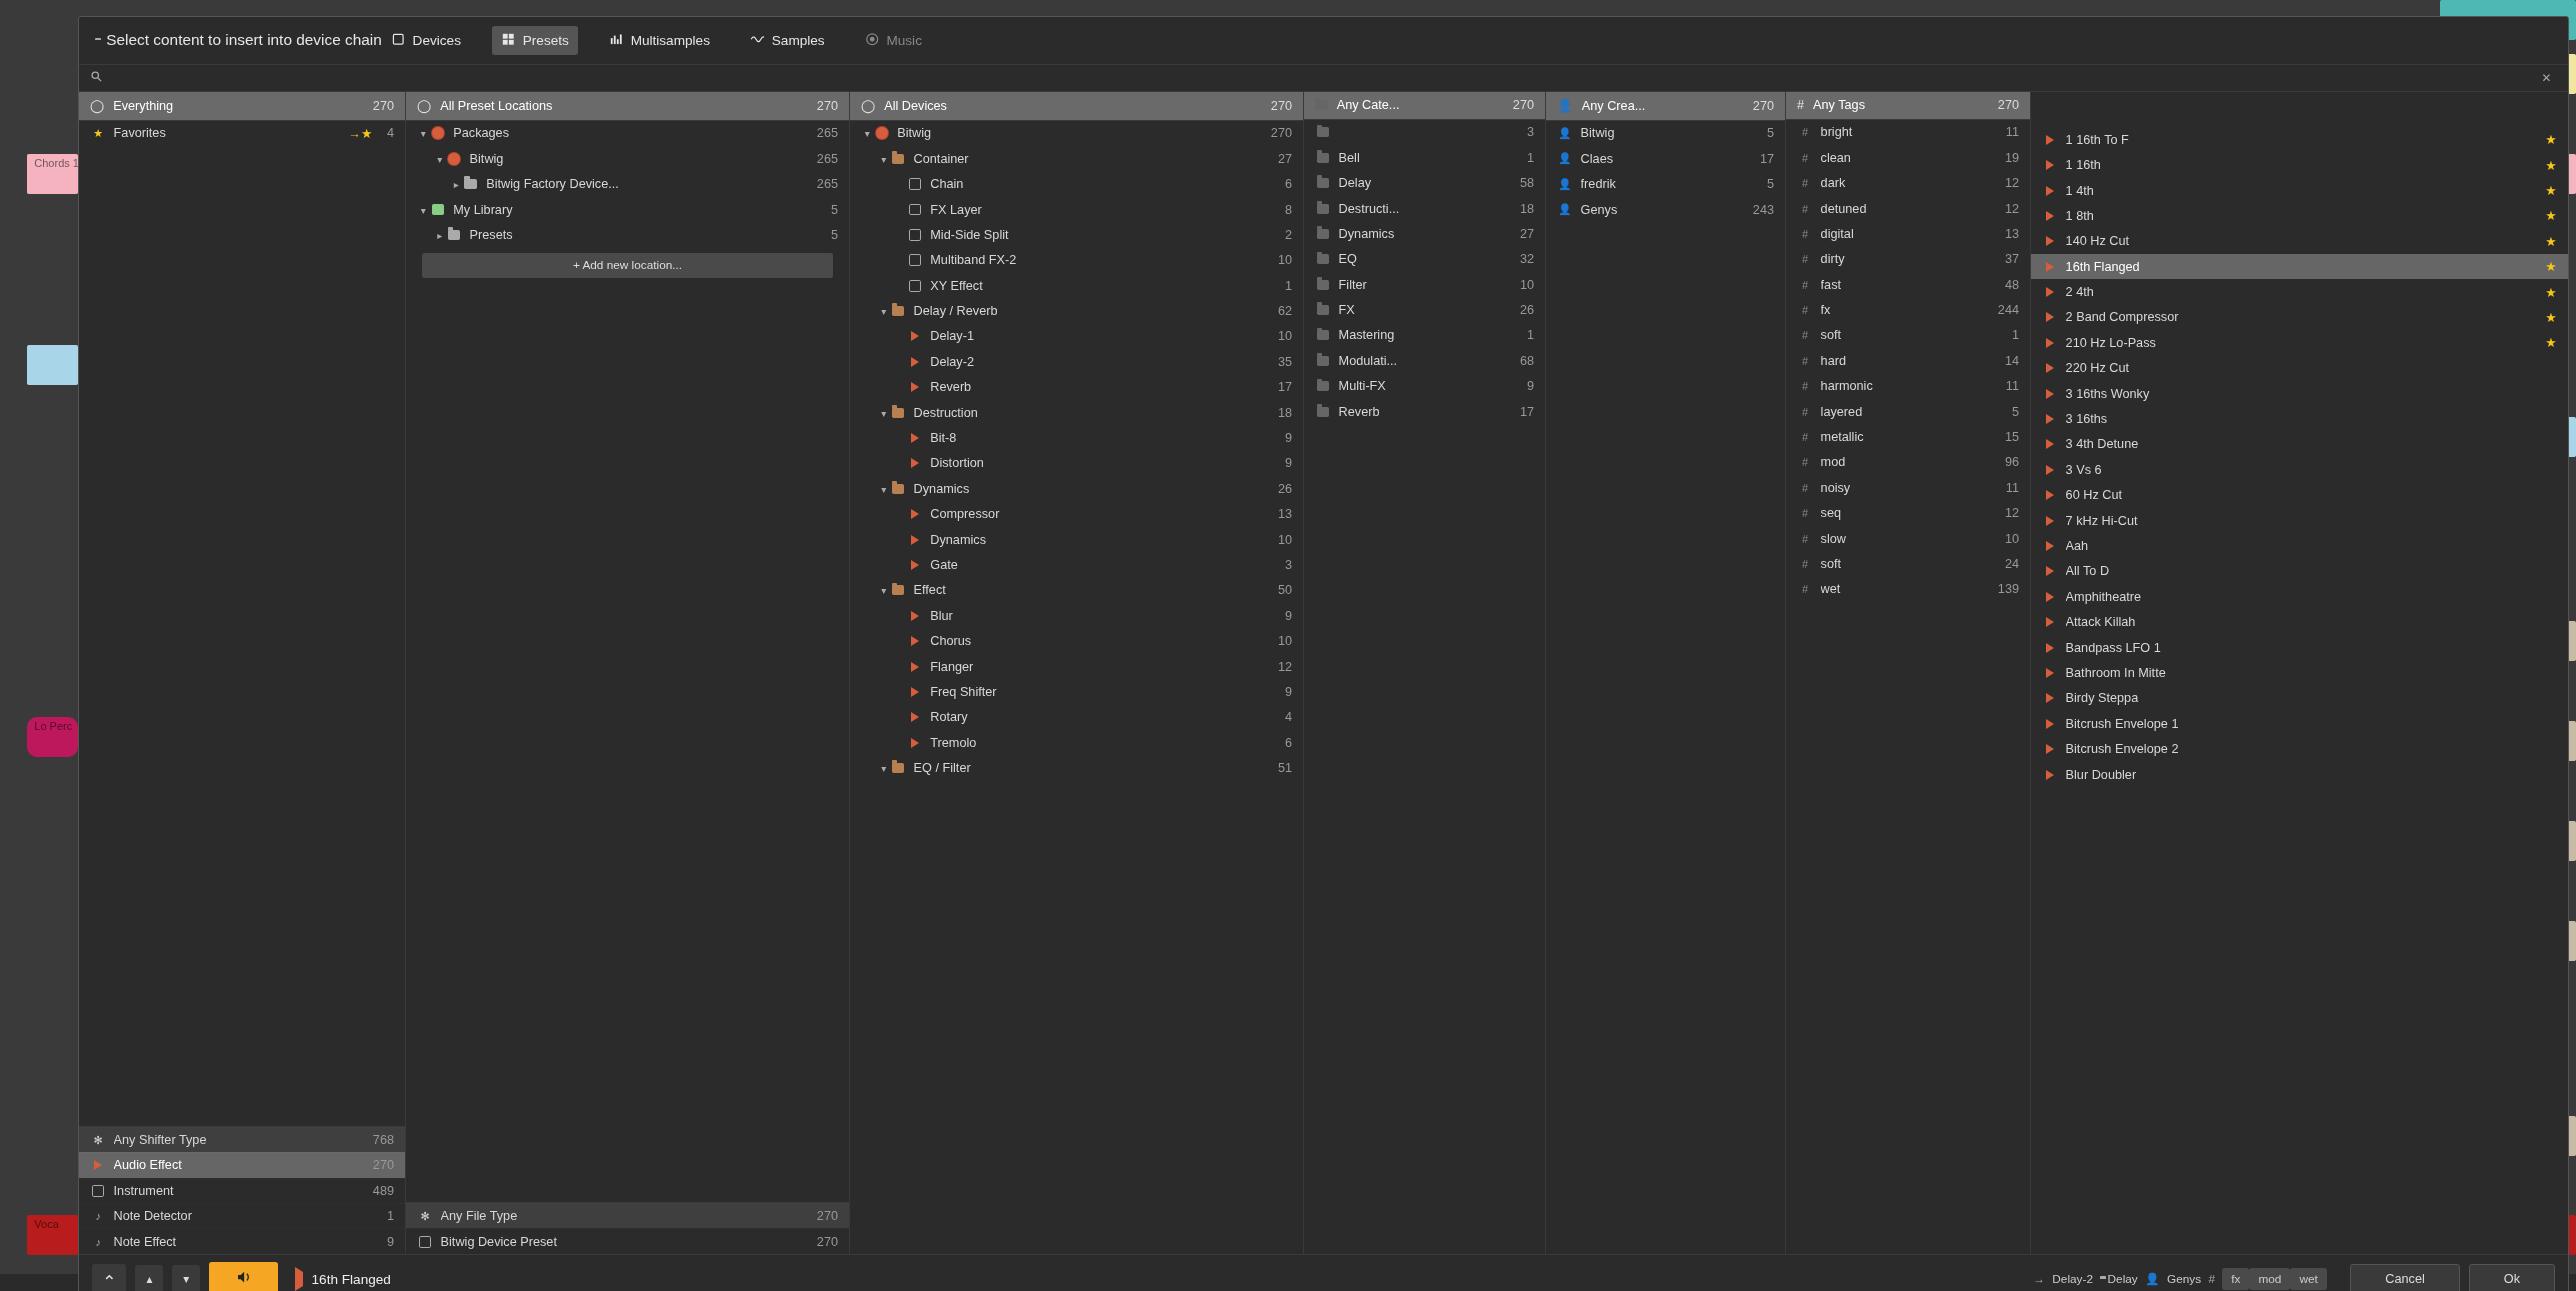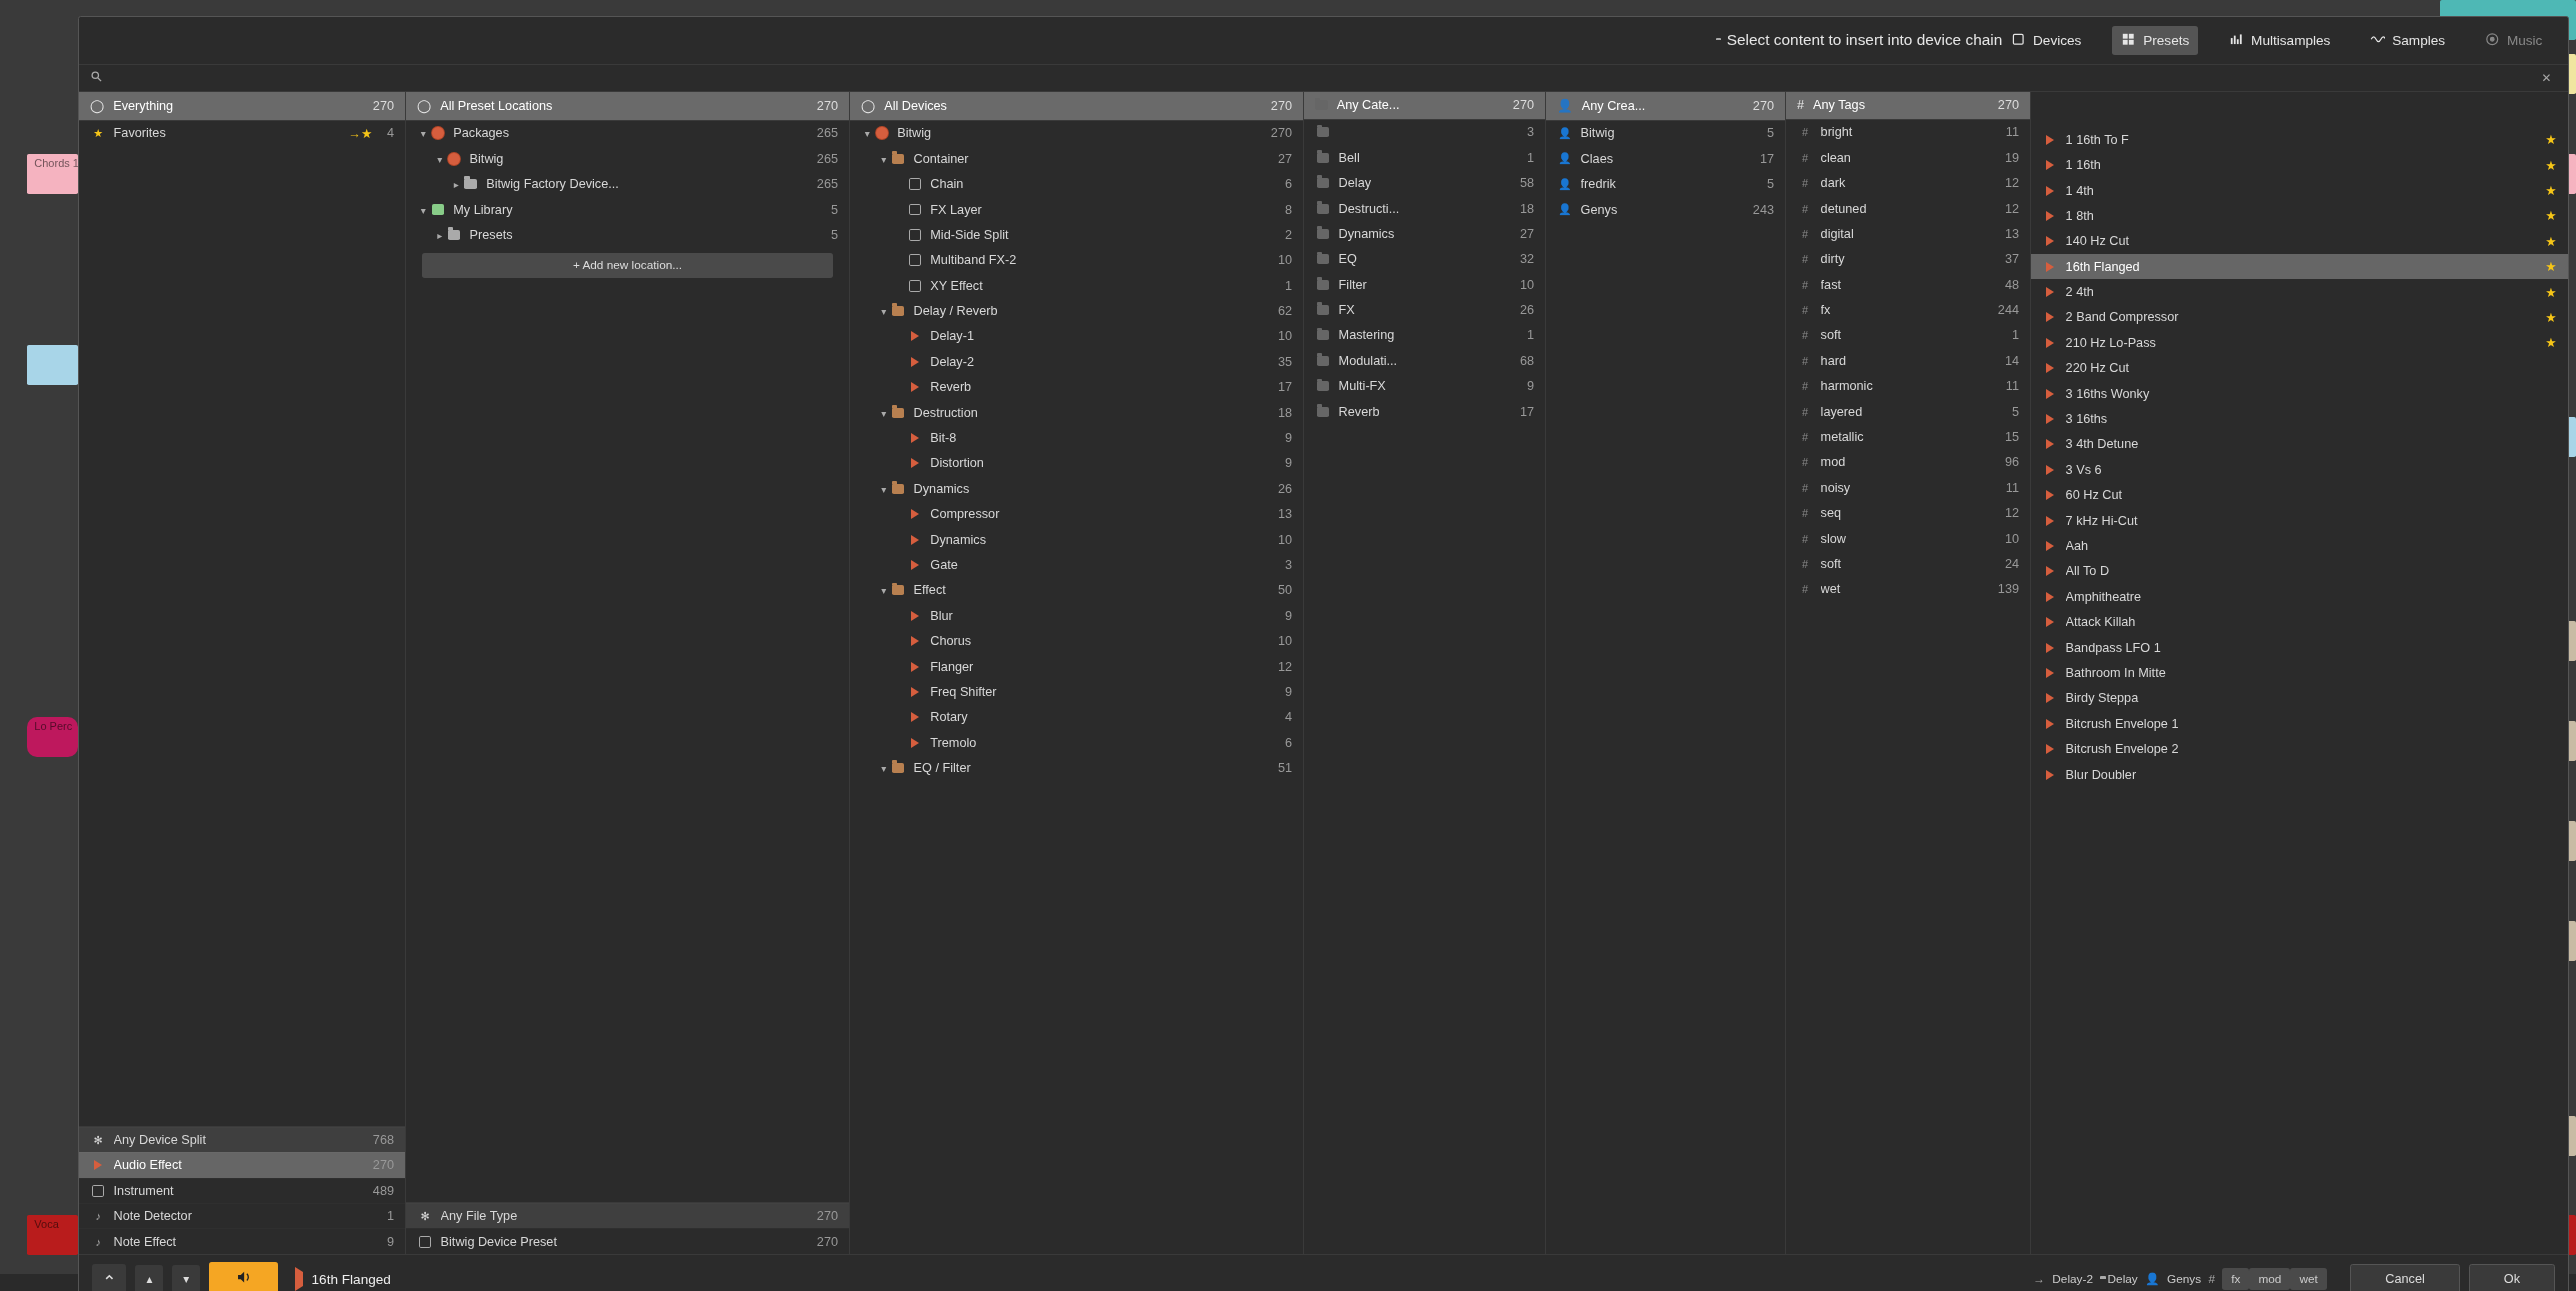--- a/index.html
+++ b/index.html
@@ -17,21 +17,21 @@
 .bg-clip.taupe { background: #c8bba5; }
 
 
 .panel {
   position: absolute; left: 78px; top: 16.3px; right: 7.3px; height: 1288px;
   background: #2b2b2b; border: 0.9px solid #555; border-radius: 2.7px;
   display: flex; flex-direction: column; z-index: 10;
 }
 .panel-header {
   display: flex; align-items: center; padding: 9px 16.3px; border-bottom: 0.9px solid #3a3a3a;
-  justify-content: flex-end;
+  justify-content: flex-start;
 }
 .panel-title { display: flex; align-items: center; gap: 11px; font-size: 15.4px; color: #e6e6e6; }
 .panel-tabs { display: flex; gap: 22px; }
 .panel-tab { display: flex; align-items: center; gap: 7.3px; font-size: 13.6px; color: #e6e6e6; cursor: pointer; padding: 5.4px 9px; border-radius: 2.7px; }
 .panel-tab.active { background: #555; }
 .panel-tab.dim { color: #888; }
 
 .search-row { display: flex; align-items: center; padding: 5.4px 11px; border-bottom: 0.9px solid #3a3a3a; }
 .search-icon { color: #aaa; margin-right: 5.4px; }
 .search-input { flex: 1; background: none; border: none; color: #ccc; outline: none; font-size: 11.8px; }
@@ -220,21 +220,21 @@
         <div class="row fav">
           <span class="icon">★</span>
           <span class="label">Favorites</span>
           <span style="color:#f5c518;margin-right:7.3px;">→★</span>
           <span class="count">4</span>
         </div>
       </div>
       <div class="bottom-filters">
         <div class="row" style="background:#3f3f3f;">
           <span class="icon">✻</span>
-          <span class="label">Any Device Split</span>
+          <span class="label">Any Shifter Type</span>
           <span class="count">768</span>
         </div>
         <div id="devtypes">
             <div class="row selected">
               <span class="icon">
                 <span class="flag-ic"></span>
               </span>
               <span class="label">Audio Effect</span>
               <span class="count">270</span>
             </div>

